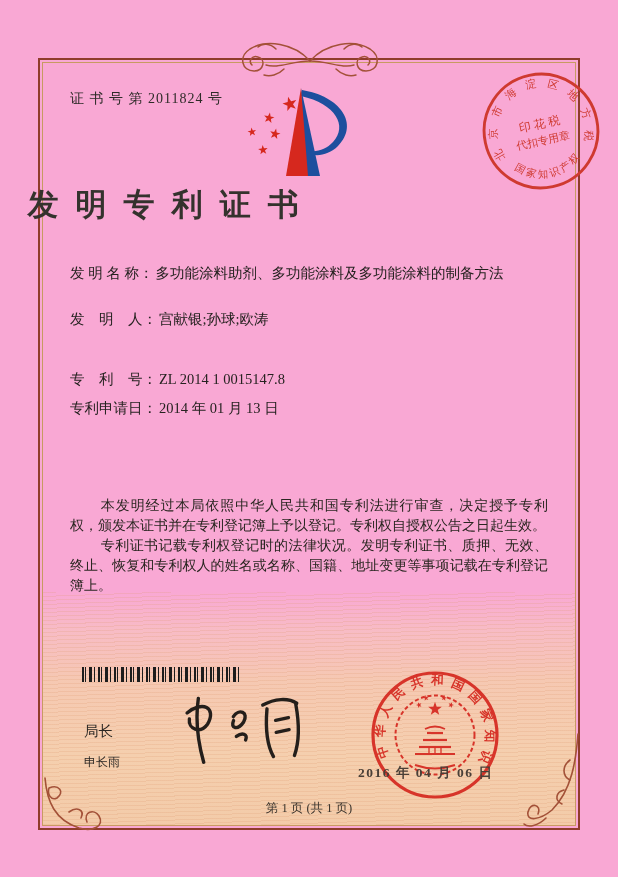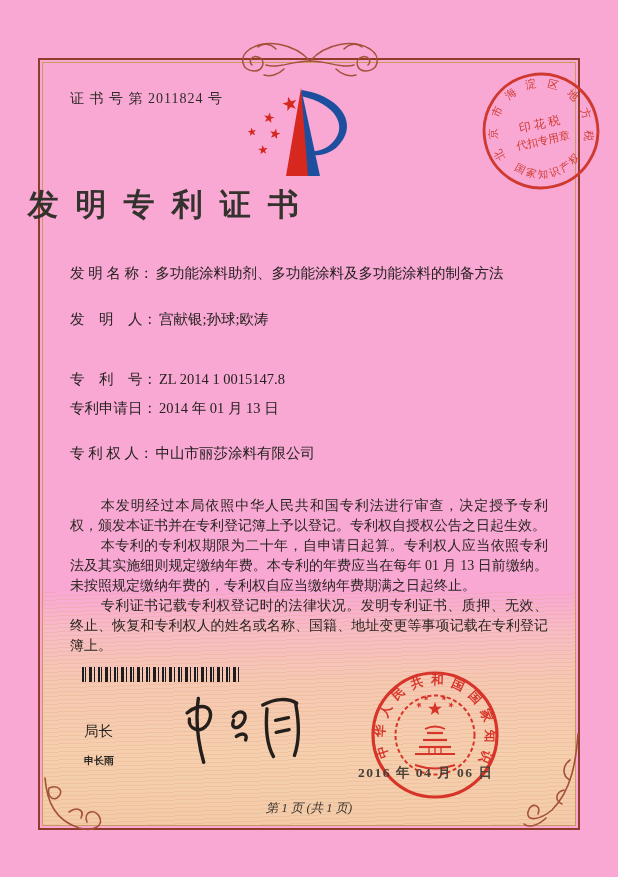--- a/index.html
+++ b/index.html
@@ -22,28 +22,28 @@
   .row{position:absolute;left:70px;font-size:14.5px;white-space:nowrap;color:#262220;}
   .row .fvalue{margin-left:2px;}
   .body-text{position:absolute;left:70px;top:496px;width:478px;font-size:14px;line-height:20px;
              text-align:justify;color:#2a2621;}
   .body-text p{margin:0;text-indent:2.2em;}
   .barcode{position:absolute;left:82px;top:667px;width:158px;height:15px;
            background:repeating-linear-gradient(90deg,#1d1d1d 0 2px,rgba(0,0,0,0) 2px 3px,
              #1d1d1d 3px 4px,rgba(0,0,0,0) 4px 7px,#1d1d1d 7px 10px,rgba(0,0,0,0) 10px 12px,
              #1d1d1d 12px 13px,rgba(0,0,0,0) 13px 16px);}
   .sig-title{position:absolute;left:84px;top:722px;font-size:14.5px;color:#2b2723;}
-  .sig-name{position:absolute;left:84px;top:754px;font-size:10px;color:#2b2723;font-weight:bold;}
+  .sig-name{position:absolute;left:84px;top:754px;font-size:12px;color:#2b2723;}
   .signature-svg{position:absolute;left:178px;top:690px;z-index:4;}
   .logo-svg{position:absolute;left:238px;top:84px;}
   .tax-seal{position:absolute;left:480px;top:70px;z-index:4;}
   .office-seal{position:absolute;left:369px;top:669px;z-index:3;}
   .issue-date{position:absolute;left:358px;top:764px;z-index:5;font-size:13.5px;letter-spacing:1.5px;
               color:#4a4038;font-weight:bold;}
-  .footer{position:absolute;left:0;top:800px;width:100%;text-align:center;font-size:12.5px;color:#3a332c;z-index:4;font-style:italic;}
+  .footer{position:absolute;left:0;top:800px;width:100%;text-align:center;font-size:12.5px;color:#3a332c;z-index:4;}
   .flourish-top{position:absolute;left:218px;top:35px;z-index:2;}
   .flourish-bl{position:absolute;left:39px;top:774px;z-index:2;}
   .flourish-br{position:absolute;left:518px;top:730px;z-index:2;}
   svg text{font-family:"Liberation Serif","DejaVu Serif",serif;}
 </style>
 </head>
 <body>
 
 <div class="page">
 
@@ -125,27 +125,23 @@
     </div>
     <div class="row" style="top:310px">
       <span class="flabel">发　明　人：</span><span class="fvalue">宫献银;孙球;欧涛</span>
     </div>
     <div class="row" style="top:370px">
       <span class="flabel">专　利　号：</span><span class="fvalue">ZL 2014 1 0015147.8</span>
     </div>
     <div class="row" style="top:399px">
       <span class="flabel">专利申请日：</span><span class="fvalue">2014 年 01 月 13 日</span>
     </div>
-    <div class="row" style="top:444px">
-      <span class="flabel">专 利 权 人：</span><span class="fvalue">中山市丽莎涂料有限公司</span>
-    </div>
 
     <div class="body-text">
       <p>本发明经过本局依照中华人民共和国专利法进行审查，决定授予专利权，颁发本证书并在专利登记簿上予以登记。专利权自授权公告之日起生效。</p>
-      <p>本专利的专利权期限为二十年，自申请日起算。专利权人应当依照专利法及其实施细则规定缴纳年费。本专利的年费应当在每年 01 月 13 日前缴纳。未按照规定缴纳年费的，专利权自应当缴纳年费期满之日起终止。</p>
       <p>专利证书记载专利权登记时的法律状况。发明专利证书、质押、无效、终止、恢复和专利权人的姓名或名称、国籍、地址变更等事项记载在专利登记簿上。</p>
     </div>
 
     <div class="barcode"></div>
 
     <div class="sig-title">局长</div>
     <div class="sig-name">申长雨</div>
 
     <svg class="signature-svg" width="135" height="78" viewBox="0 0 135 78">
       <g fill="none" stroke="#241f1b" stroke-width="3.4" stroke-linecap="round" stroke-linejoin="round" transform="rotate(-3 67 39)">

